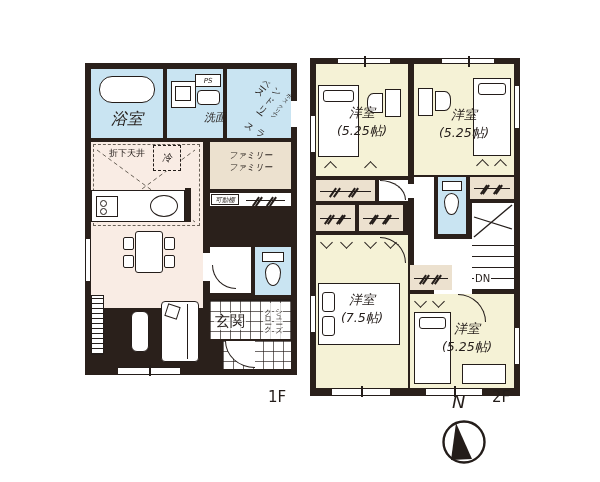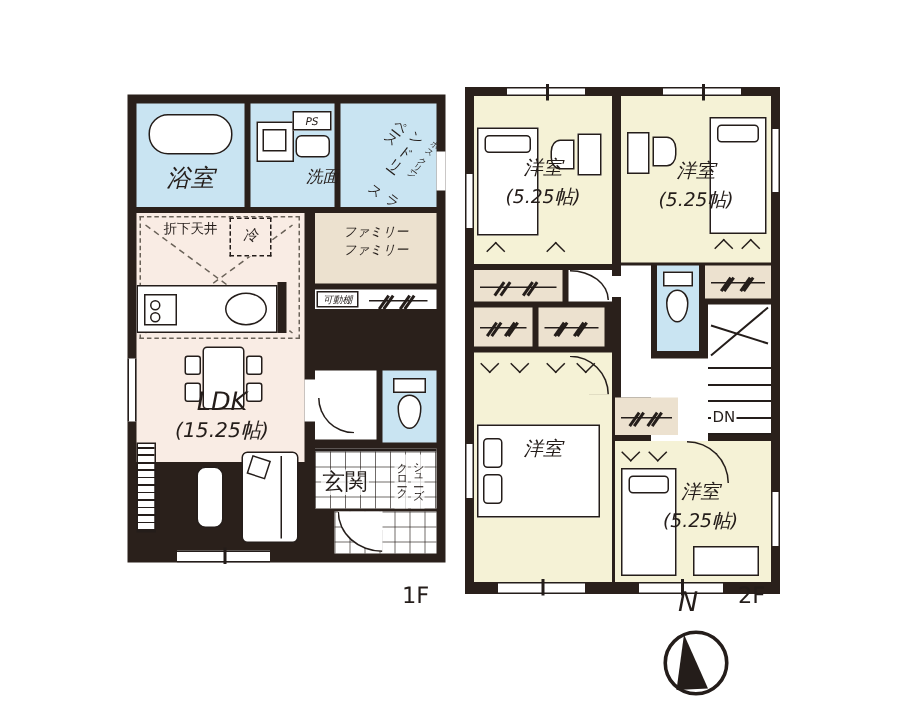--- a/index.html
+++ b/index.html
@@ -83,22 +83,20 @@
           <div class="furn" style="left:3px;top:11px;width:7px;height:7px;border-radius:50%;"></div>
         </div>
         <div class="furn" style="left:58px;top:4px;width:28px;height:22px;border-radius:50%;"></div>
       </div>
       <div class="abs" style="left:94px;top:46px;width:6px;height:34px;background:#2a201b;"></div>
       <div class="furn" style="left:44px;top:89px;width:28px;height:42px;border-radius:3px;"></div>
       <div class="furn" style="left:32px;top:95px;width:11px;height:13px;border-radius:2px;"></div>
       <div class="furn" style="left:32px;top:113px;width:11px;height:13px;border-radius:2px;"></div>
       <div class="furn" style="left:73px;top:95px;width:11px;height:13px;border-radius:2px;"></div>
       <div class="furn" style="left:73px;top:113px;width:11px;height:13px;border-radius:2px;"></div>
-      <div class="lbl ctr" style="left:2px;top:117px;width:110px;font-size:17px;">LDK</div>
-      <div class="lbl ctr" style="left:2px;top:138px;width:110px;font-size:13.5px;">(15.25帖)</div>
       <div class="tvboard" style="left:0px;top:153px;width:13px;height:60px;"></div>
       <div class="furn" style="left:40px;top:169px;width:18px;height:41px;border-radius:6px;"></div>
       <div class="furn" style="left:70px;top:159px;width:38px;height:61px;border-radius:4px;">
         <div class="abs" style="left:25px;top:2px;width:0;height:55px;border-left:1.3px solid #241d1a;"></div>
         <div class="furn" style="left:4px;top:3px;width:13px;height:13px;transform:rotate(18deg);"></div>
       </div>
     </div>
     <div class="win-v" style="left:0px;top:176px;width:6px;height:42px;"></div>
     <div class="win-h" style="left:33px;top:304px;width:62px;height:8px;"></div>
 
@@ -239,20 +237,21 @@
       <span class="chev dn" style="left:6px;top:3px;"></span>
       <span class="chev dn" style="left:26px;top:3px;"></span>
       <span class="chev dn" style="left:50px;top:3px;"></span>
       <span class="chev dn" style="left:70px;top:3px;"></span>
       <div class="arc tr" style="left:64px;top:2px;width:26px;height:26px;"></div>
       <div class="furn" style="left:2px;top:48px;width:82px;height:62px;">
         <div class="furn" style="left:3px;top:8px;width:13px;height:20px;border-radius:3px;"></div>
         <div class="furn" style="left:3px;top:32px;width:13px;height:20px;border-radius:3px;"></div>
       </div>
       <div class="lbl ctr" style="left:0;top:58px;width:92px;font-size:13px;">洋室</div>
+      <div class="lbl ctr" style="left:0;top:76px;width:92px;font-size:12.5px;">(7.5帖)</div>
     </div>
     <div class="win-v" style="left:0;top:238px;width:6px;height:36px;"></div>
     <div class="win-h" style="left:22px;top:330px;width:58px;height:8px;"></div>
 
     <div class="room" style="left:100px;top:236px;width:104px;height:94px;background:#f5f2d6;">
       <span class="chev dn" style="left:6px;top:3px;"></span>
       <span class="chev dn" style="left:24px;top:3px;"></span>
       <div class="arc tr" style="left:48px;top:0px;width:28px;height:28px;"></div>
       <div class="furn" style="left:4px;top:18px;width:37px;height:72px;">
         <div class="furn" style="left:4px;top:4px;width:27px;height:12px;border-radius:3px;"></div>

